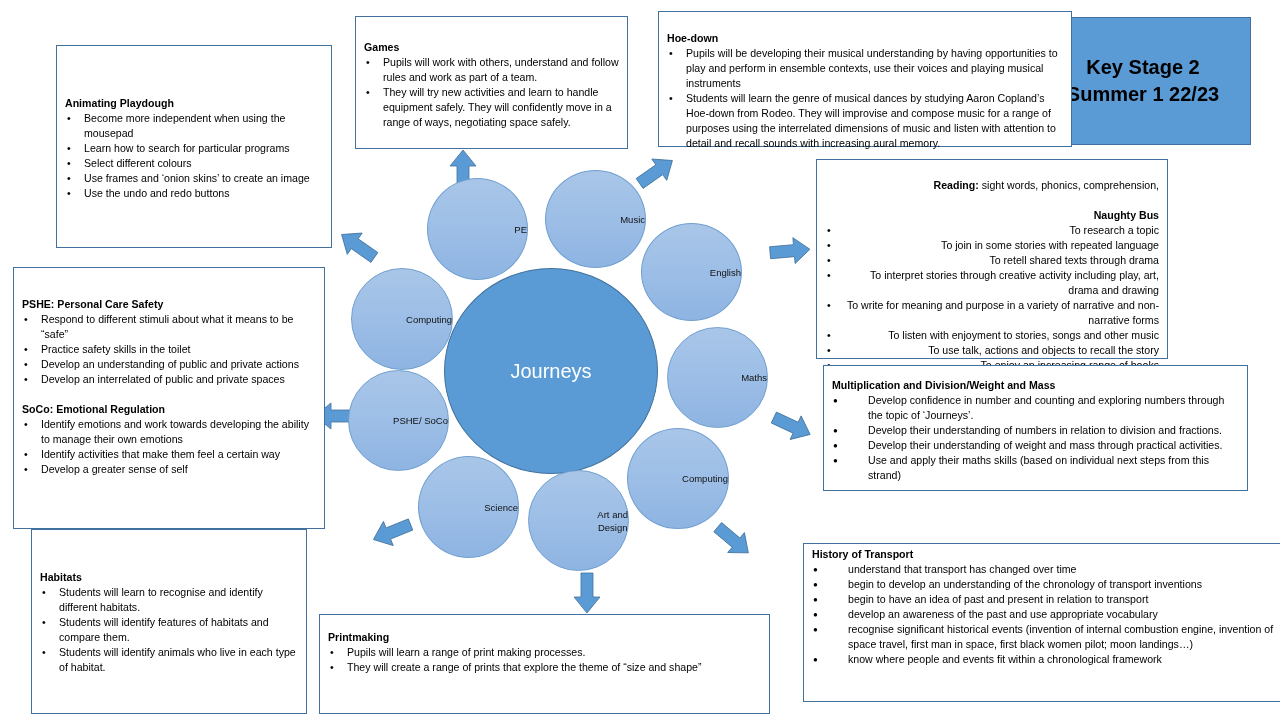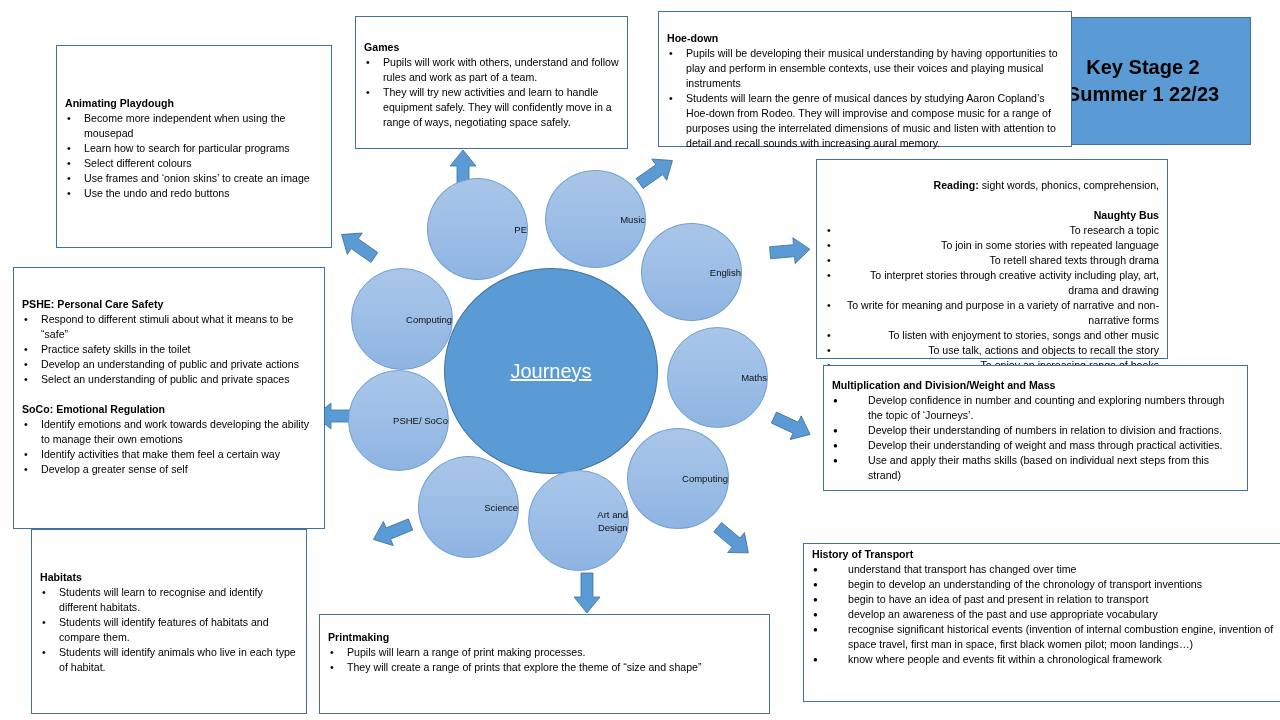--- a/index.html
+++ b/index.html
@@ -35,21 +35,21 @@
     position: absolute; border-radius: 50%; box-sizing: border-box;
     border: 1px solid #6f9fd0;
     background: linear-gradient(180deg, #a9c6e8 0%, #9bbde6 55%, #8eb4e2 100%);
     display: flex; align-items: center; justify-content: flex-end; text-align: center;
     font-size: 9.5px; line-height: 13px; color: #111;
   }
   .hub {
     position: absolute; left: 444px; top: 268px; width: 214px; height: 206px;
     border-radius: 50%; background: #5b9bd5; border: 1px solid #41719c; box-sizing: border-box;
     display: flex; align-items: center; justify-content: center;
-    color: #fff; font-size: 20px; text-decoration: underline;
+    color: #fff; font-size: 20px;
   }
   svg.arrows { position: absolute; left: 0; top: 0; width: 1280px; height: 720px; pointer-events: none; }
   svg.arrows path { fill: #5b9bd5; stroke: #41719c; stroke-width: 0.8; }
 </style>
 </head>
 <body>
 
 <svg class="arrows">
 
   <path transform="translate(463,170) rotate(-90)" d="M-20,-6 L4,-6 L4,-13 L20,0 L4,13 L4,6 L-20,6 Z"></path>
@@ -150,21 +150,21 @@
     <li>To enjoy an increasing range of books</li>
   </ul>
 </div>
 
 <div class="box" style="left:13px;top:259px;width:312px;height:262px;padding-top:29px;margin-top:8px;">
   <h4>PSHE: Personal Care Safety</h4>
   <ul>
     <li>Respond to different stimuli about what it means to be “safe”</li>
     <li>Practice safety skills in the toilet</li>
     <li>Develop an understanding of public and private actions</li>
-    <li>Select an understanding of public and private spaces</li>
+    <li>Develop an interrelated of public and private spaces</li>
   </ul>
   <div class="gap"></div>
   <h4>SoCo: Emotional Regulation</h4>
   <ul>
     <li>Identify emotions and work towards developing the ability to manage their own emotions</li>
     <li>Identify activities that make them feel a certain way</li>
     <li>Develop a greater sense of self</li>
   </ul>
 </div>
 

